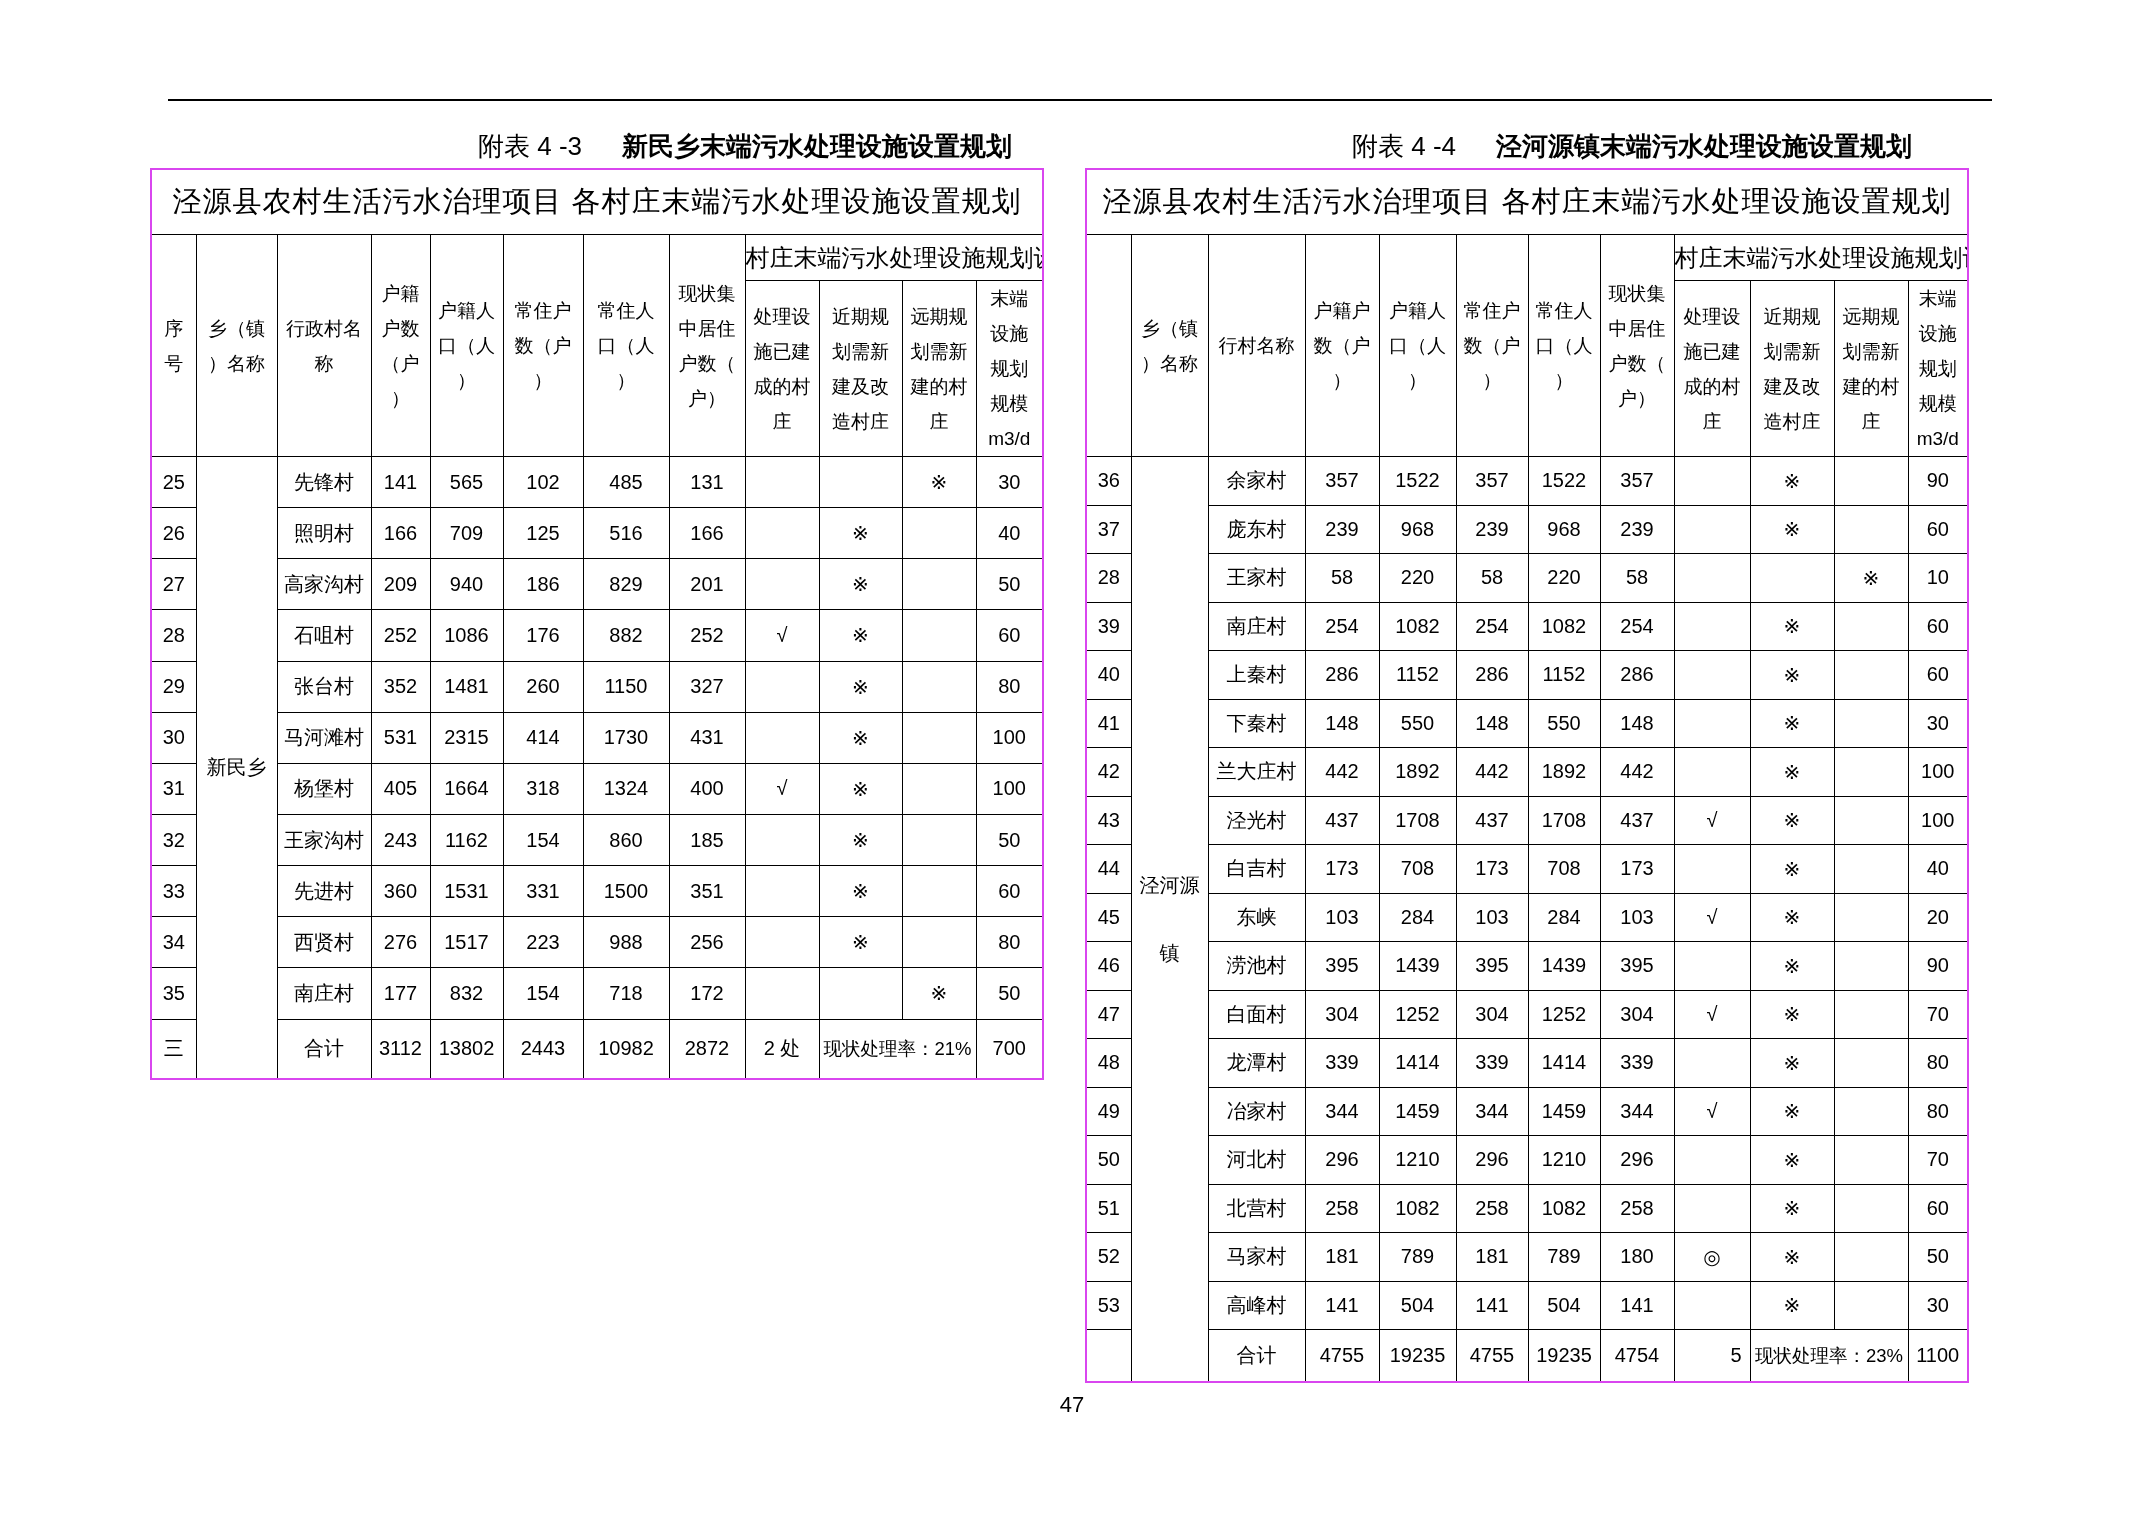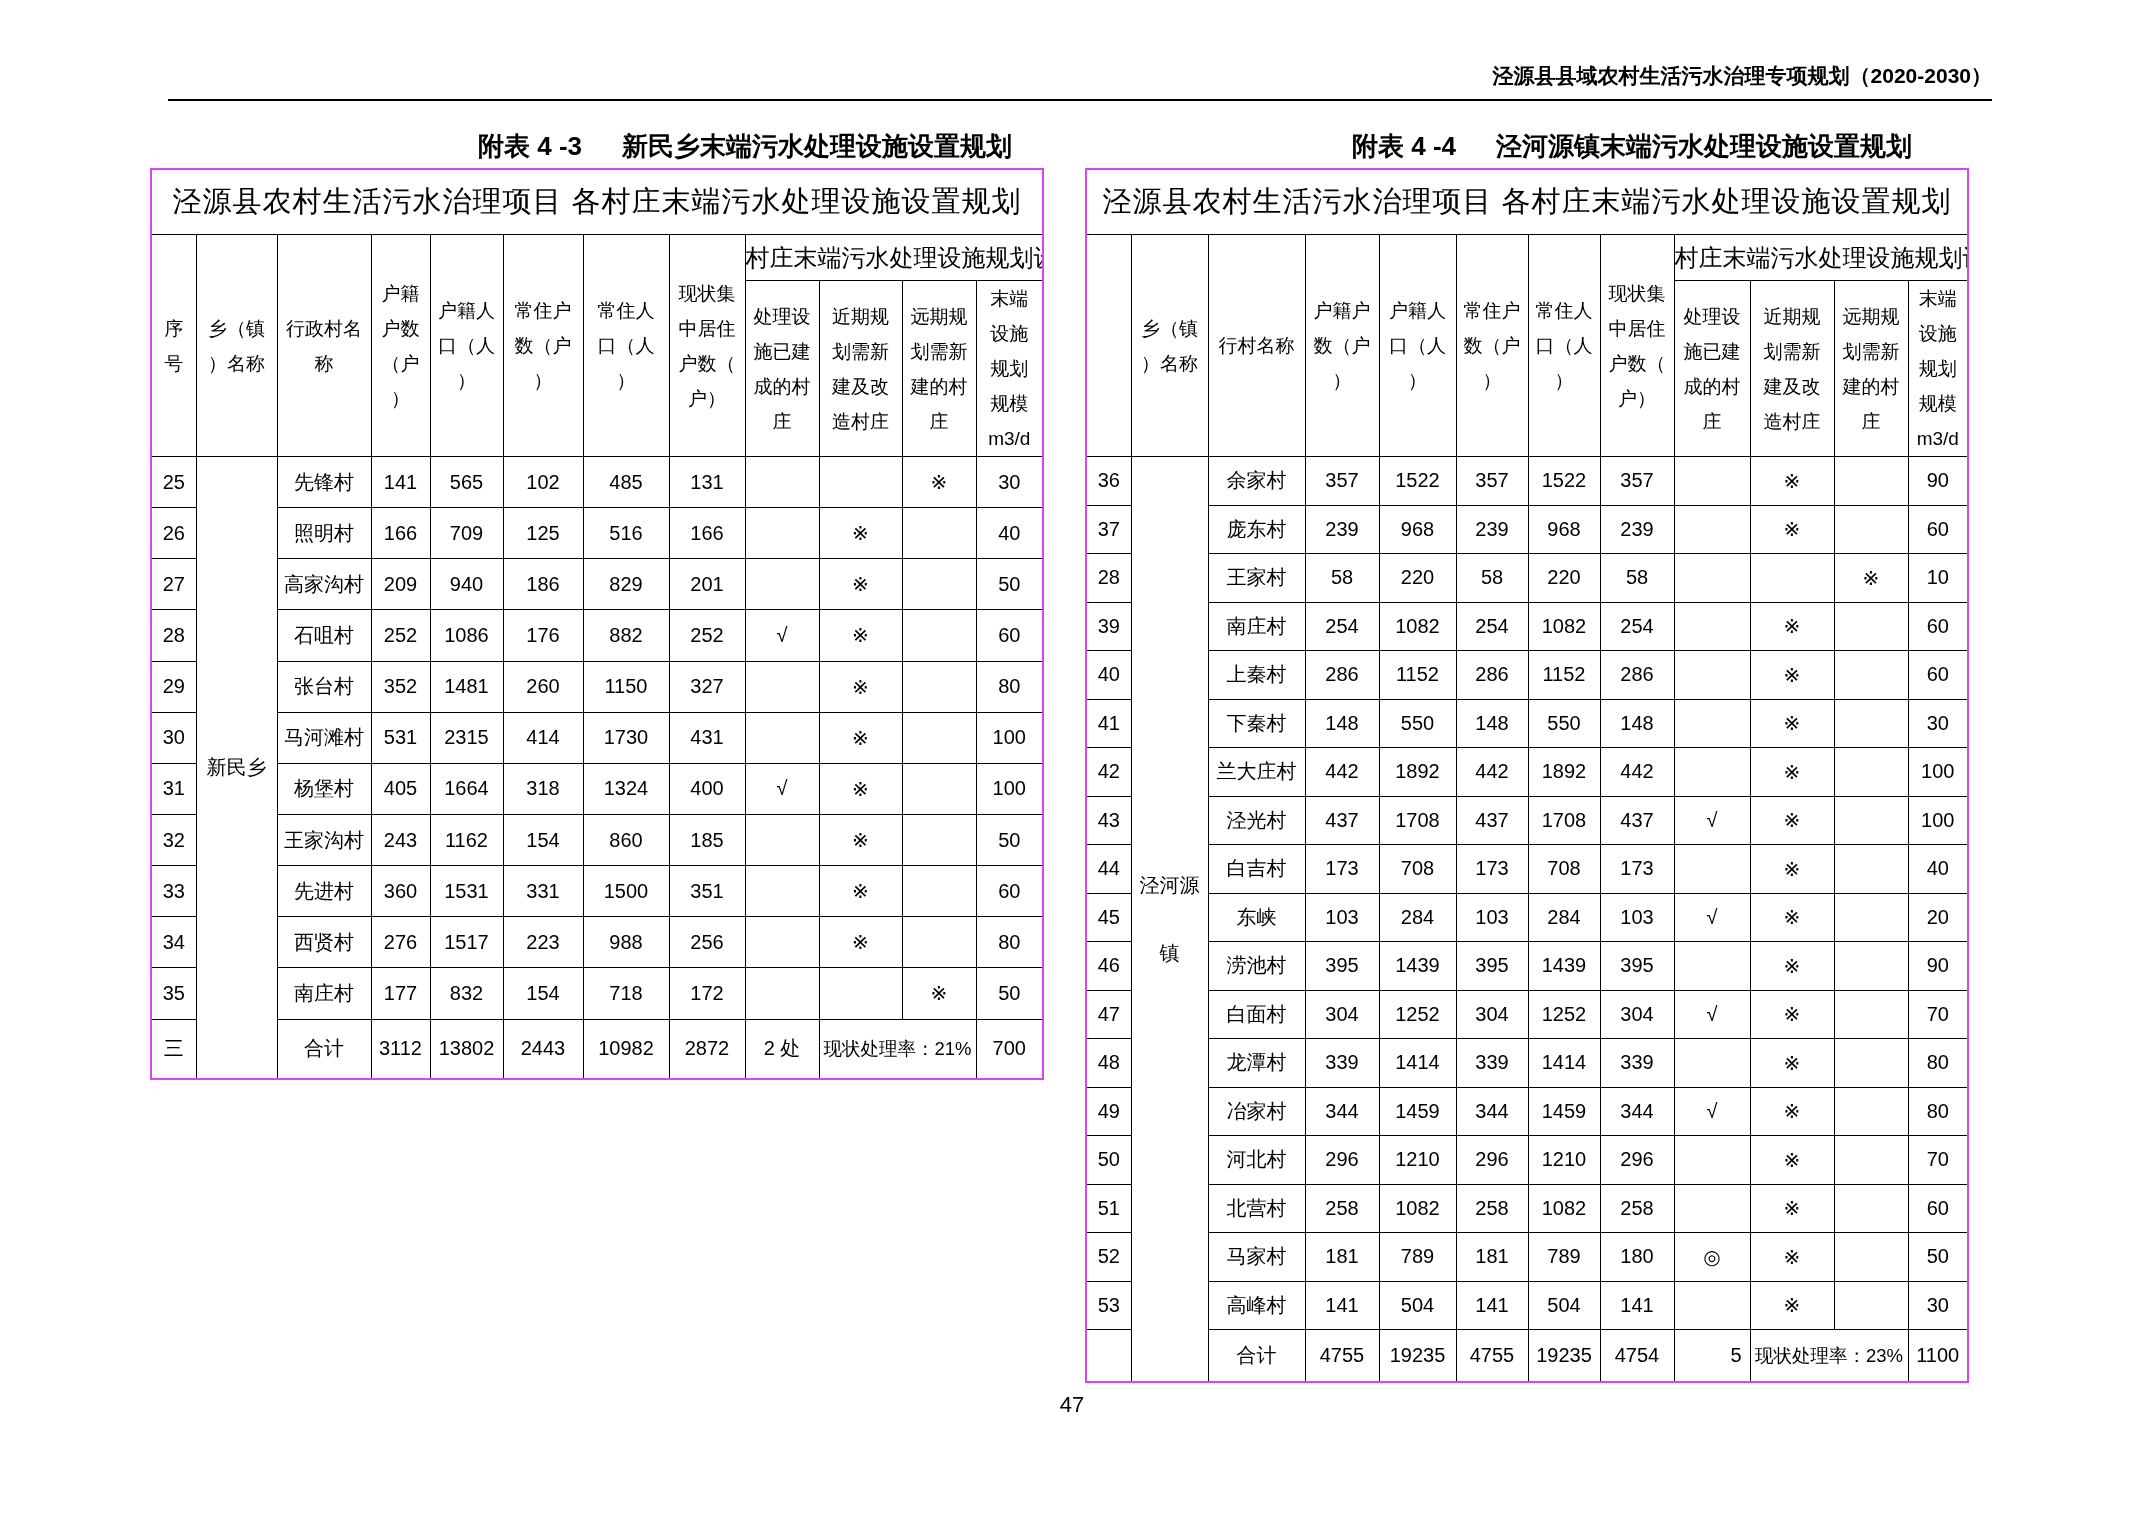--- a/index.html
+++ b/index.html
@@ -10,21 +10,21 @@
   }
   .doc-header {
     position:absolute; top:62px; right:152px;
     font-size:21px; font-weight:bold; white-space:nowrap;
   }
   .header-rule {
     position:absolute; top:99px; left:168px; width:1824px; height:0;
     border-top:2px solid #000;
   }
   .caption { position:absolute; top:129px; font-size:26px; white-space:nowrap; }
-  .caption .cap-label { font-weight:bold; }
+  .caption .cap-label { font-weight:normal; }
   .caption .cap-title { font-weight:bold; margin-left:40px; }
   #caption-left  { left:478px; }
   #caption-right { left:1352px;text-align:center; }
 
   table.sheet {
     position:absolute; border-collapse:collapse; table-layout:fixed;
     background:#fff; border:2px solid #d946ef;
   }
   #table-left  { left:150px;  top:168px; width:892px; height:912px; }
   #table-right { left:1085px; top:168px; width:882px; height:1177px; }
@@ -54,21 +54,20 @@
   .page-number {
     position:absolute; left:0; right:0; top:1392px; text-align:center;
     font-size:22px;
   }
 </style>
 </head>
 <body>
 
 <div class="page">
 
-  <div class="doc-header">泾源县县域农村生活污水治理专项规划（2020-2030）</div>
   <div class="header-rule"></div>
 
   <div class="caption" id="caption-left">
     <span class="cap-label">附表 4 -3</span><span class="cap-title">新民乡末端污水处理设施设置规划</span>
   </div>
 
   <div class="caption" id="caption-right">
     <span class="cap-label">附表 4 -4</span><span class="cap-title">泾河源镇末端污水处理设施设置规划</span>
   </div>
 

